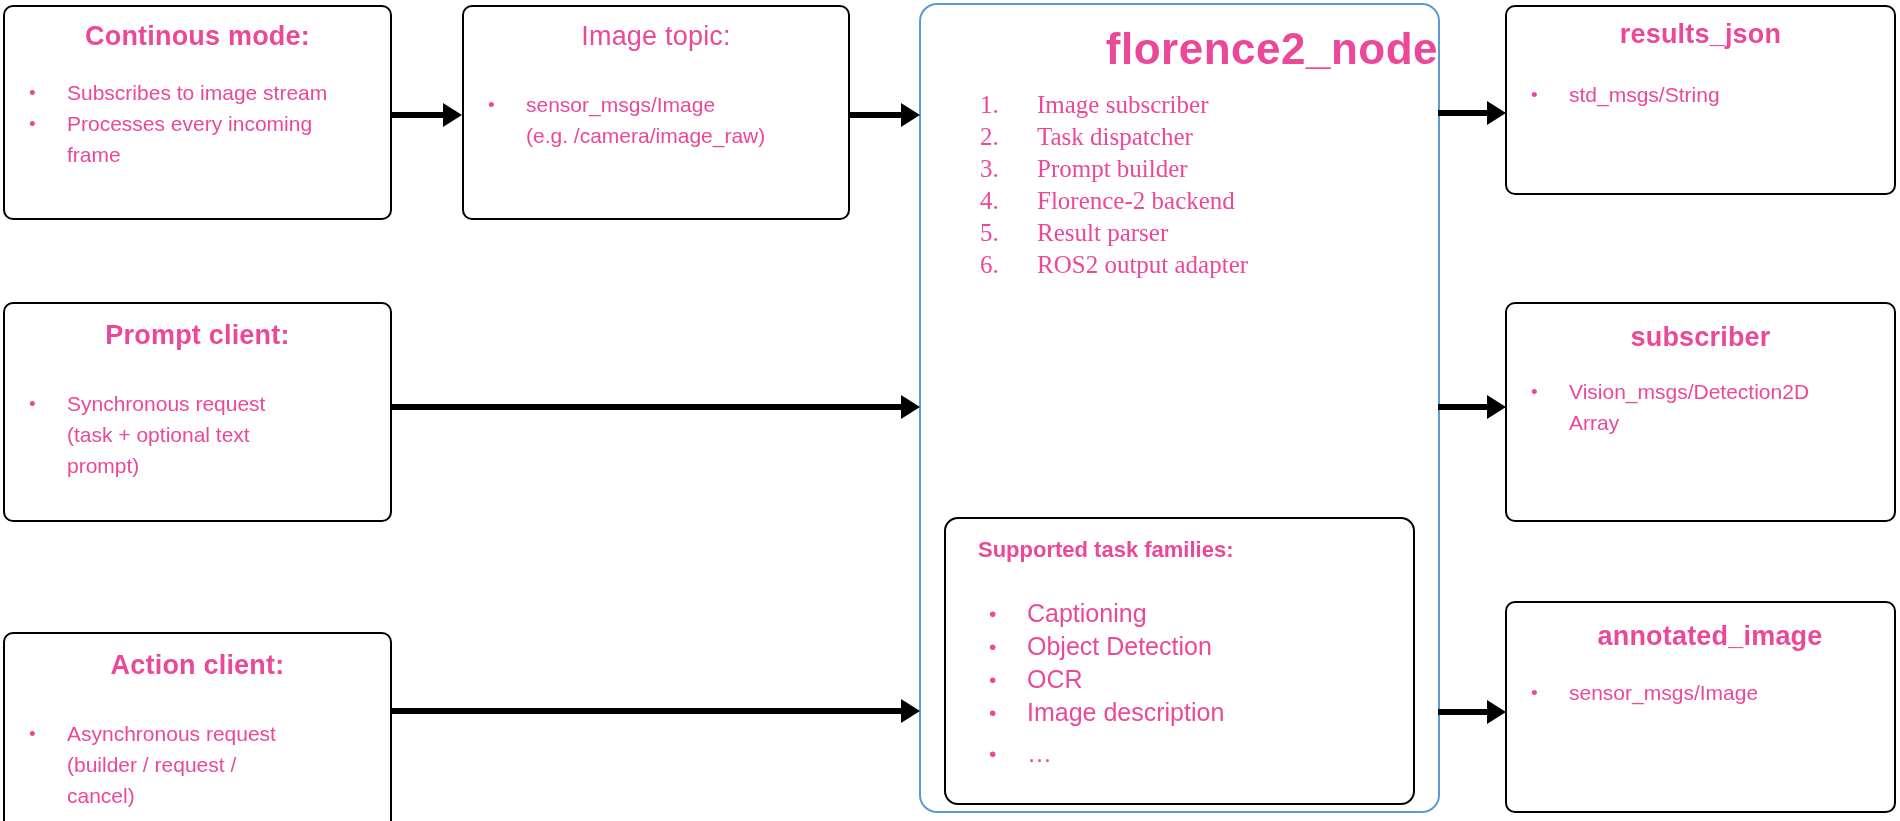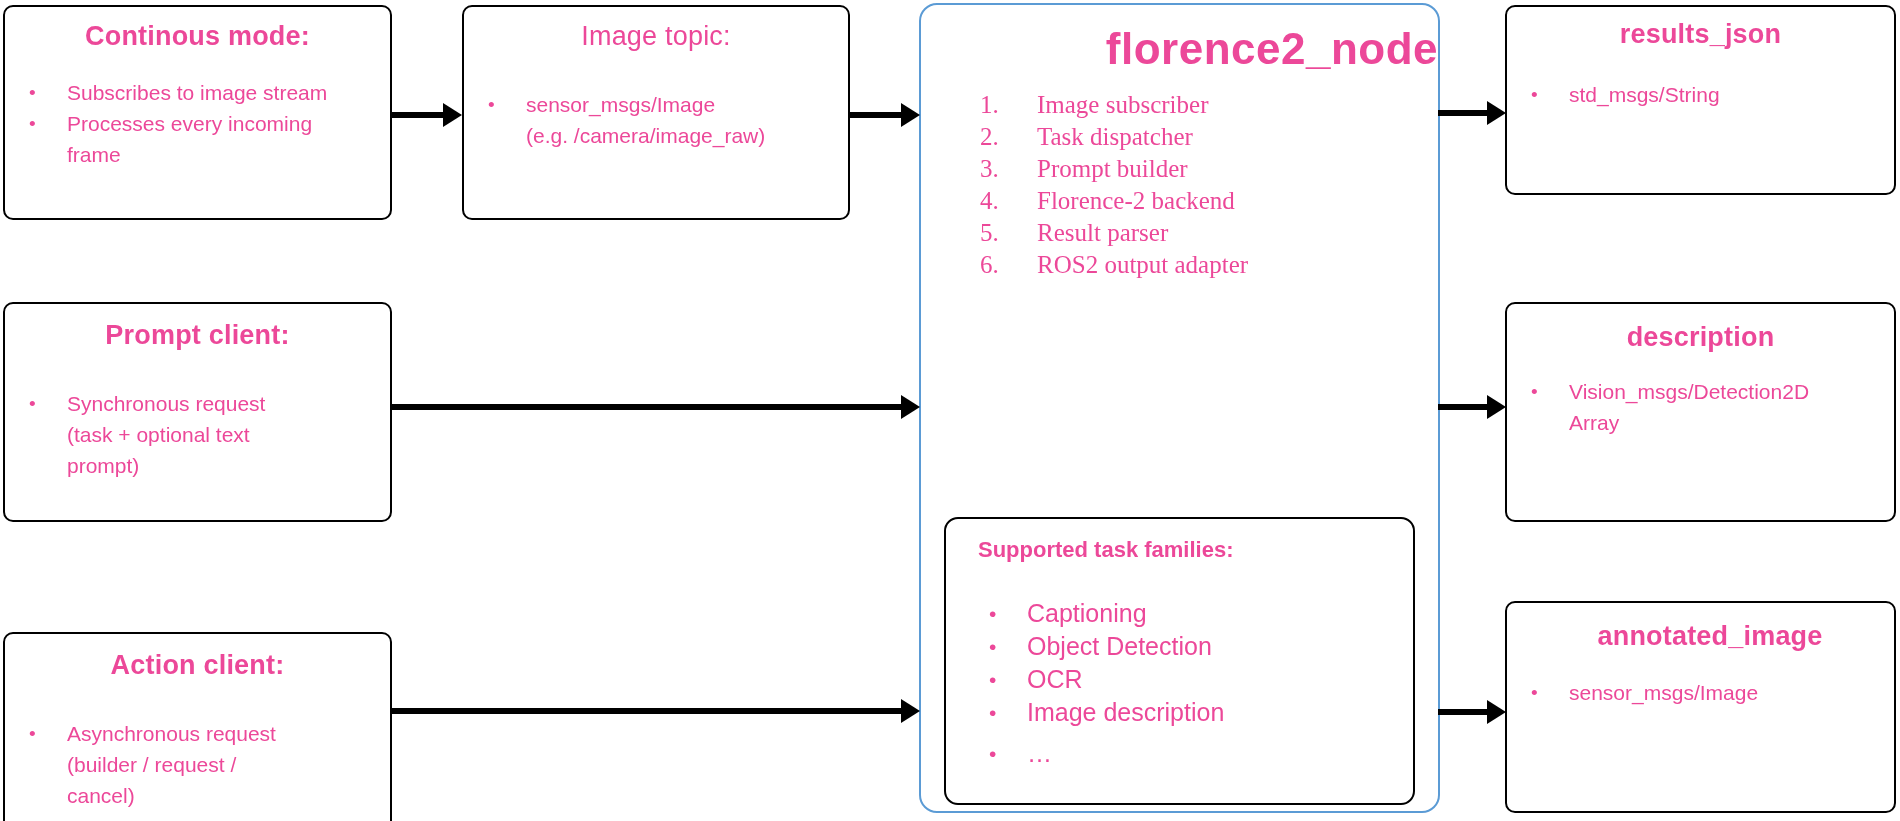--- a/index.html
+++ b/index.html
@@ -183,21 +183,21 @@
     <div class="box-head">results_json</div>
     <div class="bullets">
       <div class="bullet-row">
         <span class="dot">•</span>
         <span class="bullet-text">std_msgs/String</span>
       </div>
     </div>
   </div>
 
   <div class="box b-detections" style="left:1505px; top:302px; width:391px; height:220px;">
-    <div class="box-head">description</div>
+    <div class="box-head">subscriber</div>
     <div class="bullets">
       <div class="bullet-row">
         <span class="dot">•</span>
         <span class="bullet-text">Vision_msgs/Detection2D
 Array</span>
       </div>
     </div>
   </div>
 
   <div class="box b-annotated" style="left:1505px; top:601px; width:391px; height:212px;">

